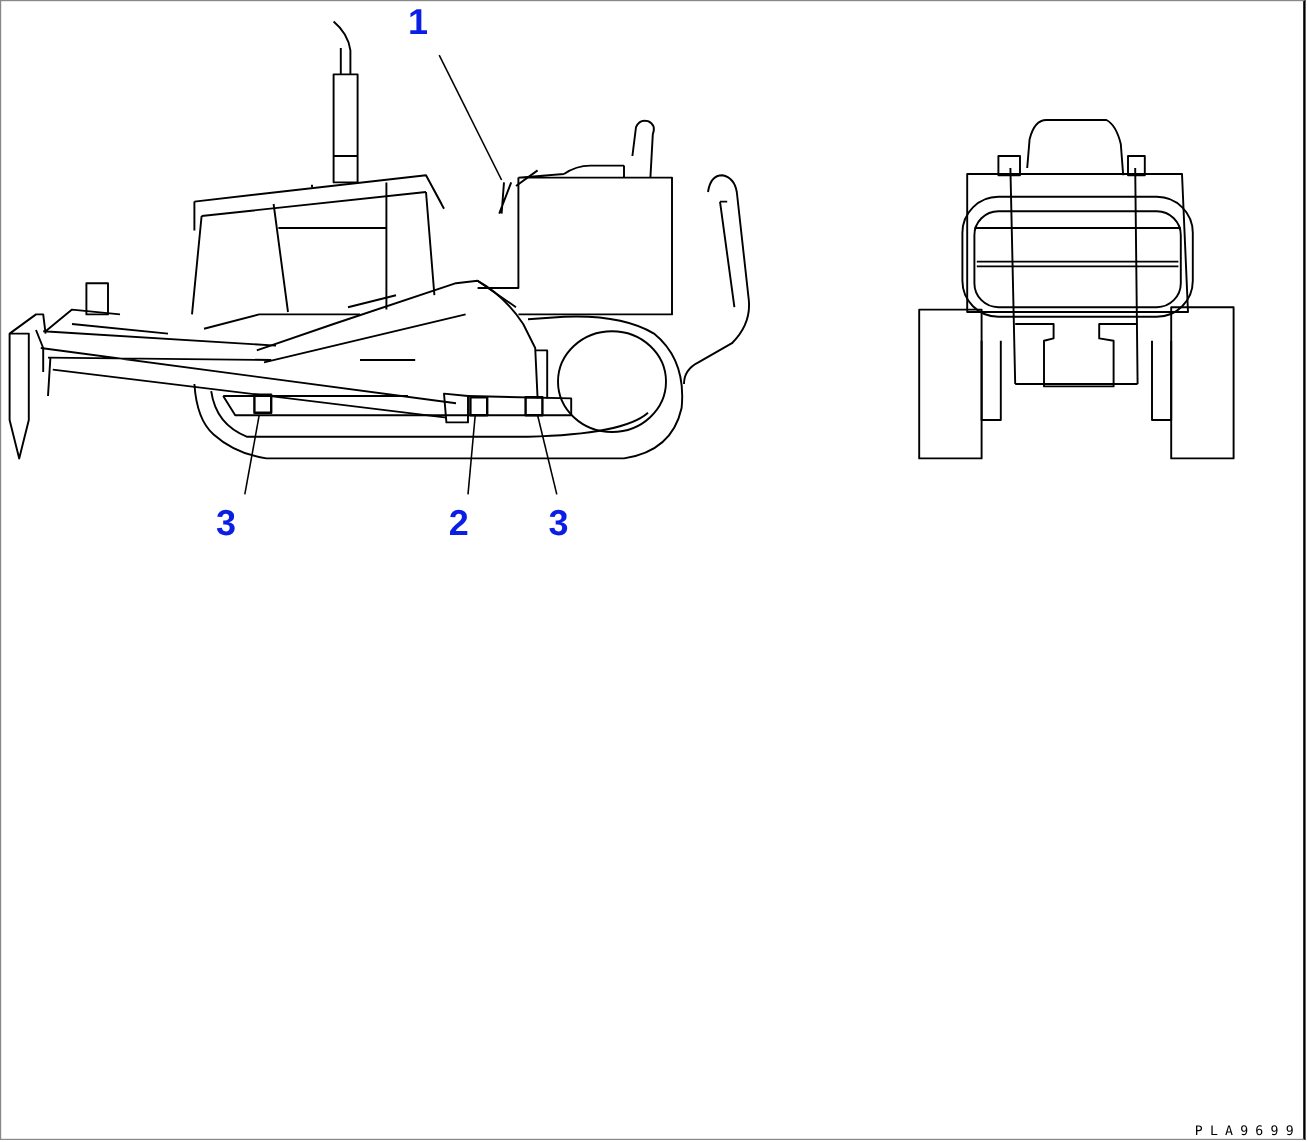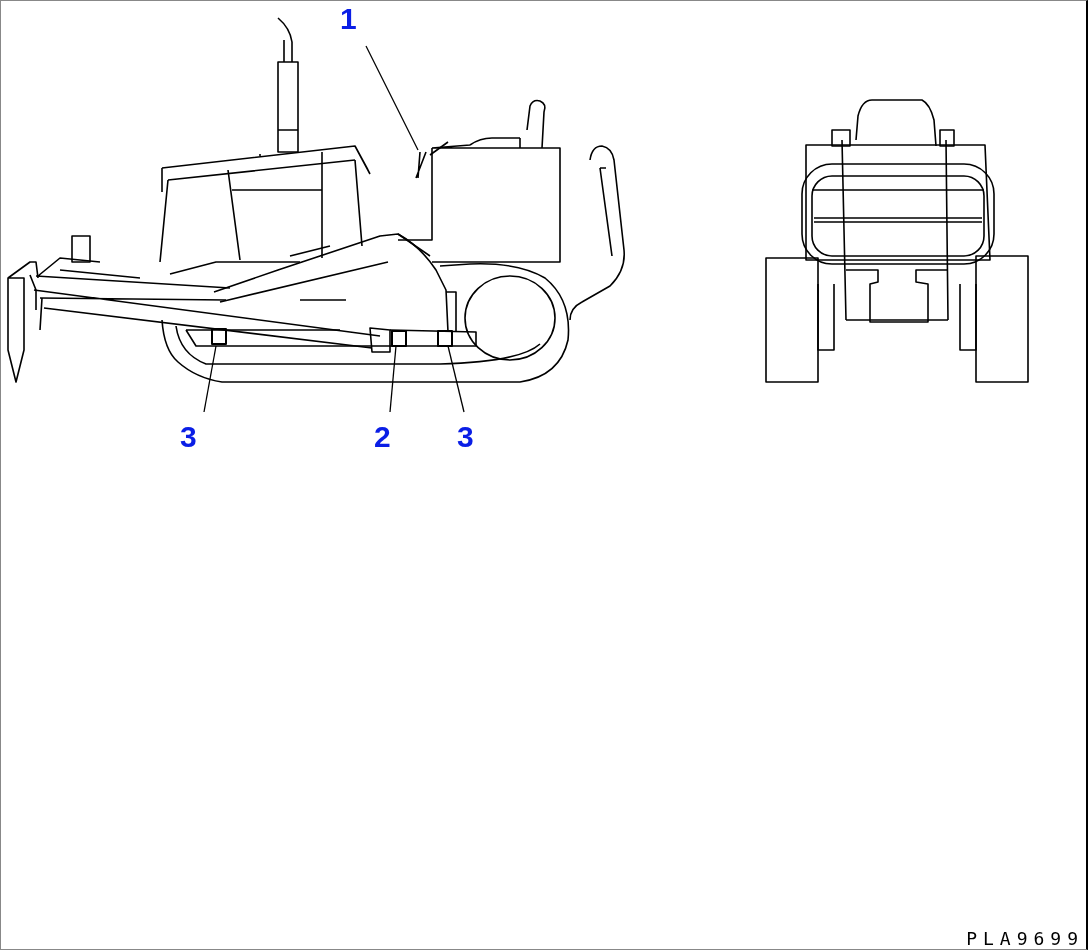--- a/index.html
+++ b/index.html
@@ -1,20 +1,20 @@
 <!DOCTYPE html>
 <html><head>
 <meta charset="utf-8">
 <style>
   html, body { margin:0; padding:0; background:#fff; }
   body { width:1090px; height:952px; position:relative; overflow:hidden; font-family:"Liberation Sans", sans-serif; }
   .frame { position:absolute; left:0; top:0; width:1088px; height:950px; border-top:1px solid #888; border-left:1px solid #888; border-right:2px solid #000; border-bottom:1px solid #888; box-sizing:border-box; }
   svg.draw { position:absolute; left:0; top:0; }
   .callout { position:absolute; color:#0a1ee6; font-weight:bold; font-size:30px; line-height:1; }
-  .code { position:absolute; right:6px; bottom:3px; font-family:"DejaVu Sans Mono", monospace; font-size:18px; letter-spacing:6px; color:#000; }
+  .code { position:absolute; right:6px; bottom:3px; font-family:"DejaVu Sans Mono", monospace; font-size:11px; letter-spacing:6px; color:#000; }
 </style>
 </head>
 <body>
 
 <div class="frame"></div>
 
 <svg class="draw" width="1090" height="952" viewBox="0 0 1090 952" fill="none" stroke="#000" stroke-width="1.6" stroke-linejoin="round">
 
   <g>
 

